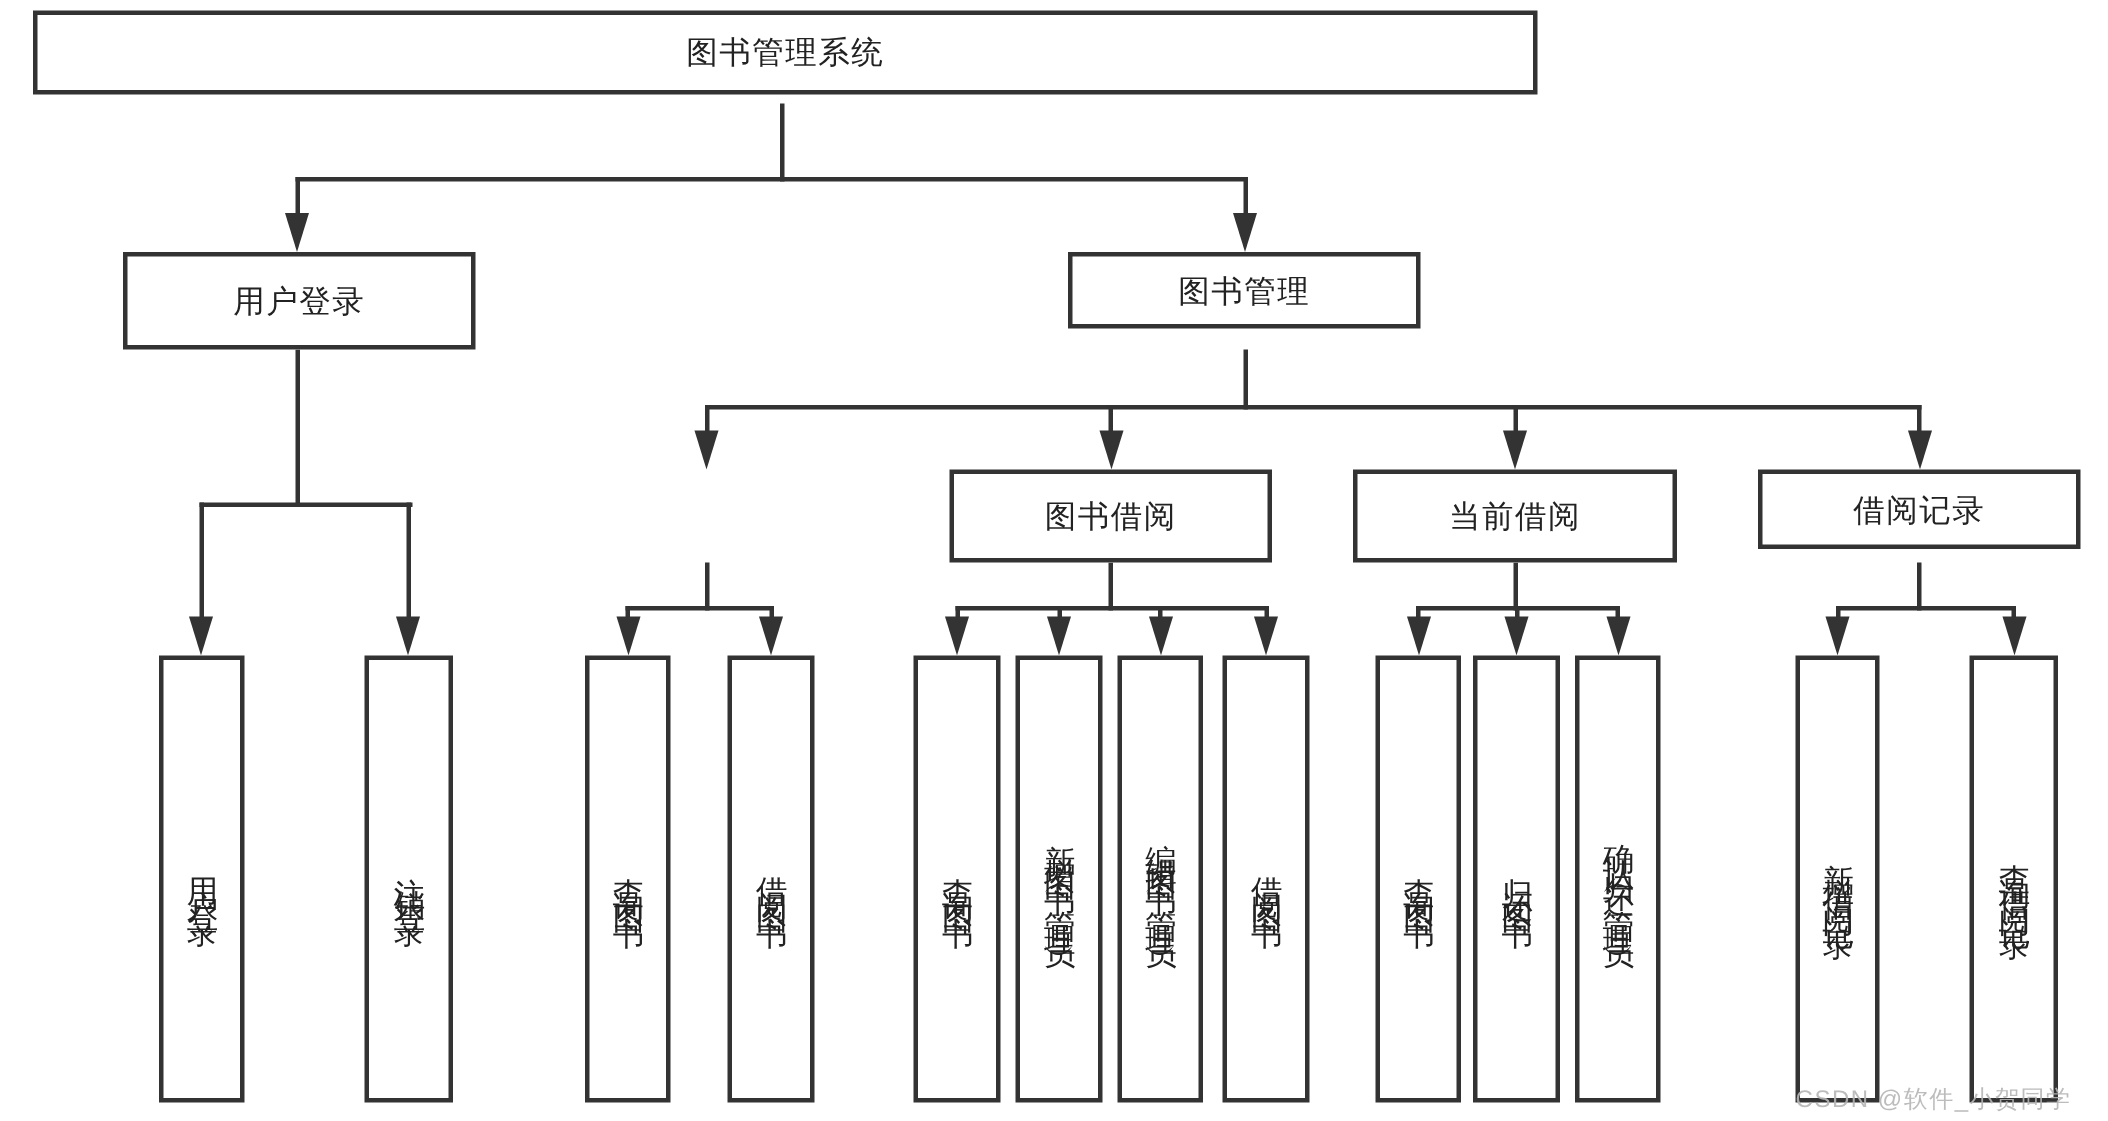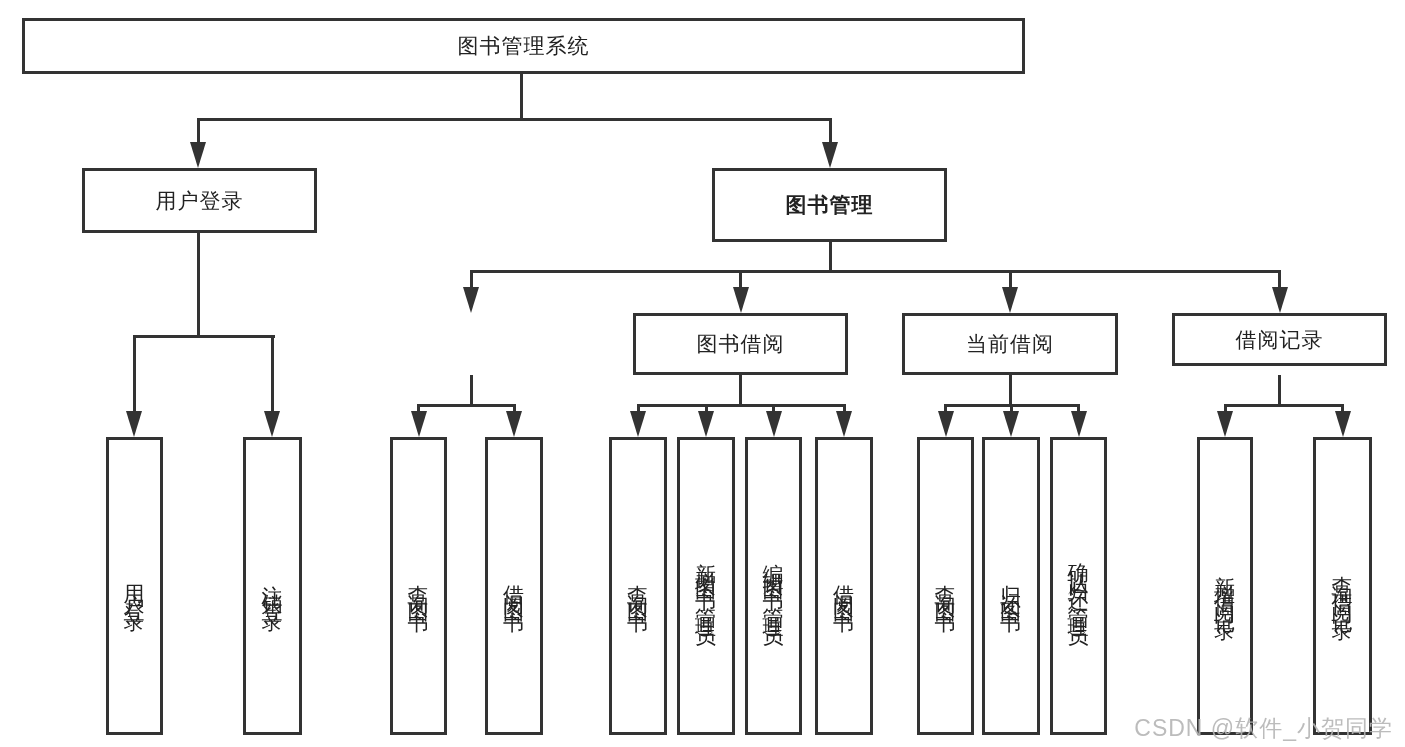--- a/index.html
+++ b/index.html
@@ -61,45 +61,45 @@
     position: absolute;
     width: 0;
     height: 0;
     border-left: 8px solid transparent;
     border-right: 8px solid transparent;
     border-top: 26px solid var(--line-color);
     z-index: 1;
   }
   .watermark {
     position: absolute;
-    right: 12px;
+    right: 24px;
     bottom: 3px;
-    font-size: 23px;
+    font-size: 16px;
     color: var(--watermark-color);
     letter-spacing: 1px;
     z-index: 5;
     opacity: 0.9;
   }
 </style>
 </head>
 <body>
 
 <div class="canvas">
 
-  <div class="node" style="left:22px; top:18px; width:1003px; height:56px;">图书管理系统</div>
+  <div class="node" style="left:22px; top:7px; width:1003px; height:56px;">图书管理系统</div>
 
   <div class="vline" style="left:520px; top:69px; height:52px;"></div>
   <div class="hline" style="left:196.5px; top:118px; width:635px;"></div>
   <div class="vline" style="left:196.5px; top:118px; height:30px;"></div>
   <div class="arrow" style="left:190px; top:142px;"></div>
   <div class="vline" style="left:828.5px; top:118px; height:30px;"></div>
   <div class="arrow" style="left:822px; top:142px;"></div>
 
   <div class="node" style="left:82px; top:168px; width:235px; height:65px;">用户登录</div>
-  <div class="node" style="left:712px; top:168px; width:235px; height:74px;font-weight:bold;">图书管理</div>
+  <div class="node" style="left:712px; top:168px; width:235px; height:51px;">图书管理</div>
 
   <div class="vline" style="left:196.5px; top:233px; height:105px;"></div>
   <div class="hline" style="left:132.5px; top:335px; width:142px;"></div>
   <div class="vline" style="left:132.5px; top:335px; height:80px;"></div>
   <div class="arrow" style="left:126px; top:411px;"></div>
   <div class="vline" style="left:270.5px; top:335px; height:80px;"></div>
   <div class="arrow" style="left:264px; top:411px;"></div>
 
   <div class="vline" style="left:828.5px; top:233px; height:40px;"></div>
   <div class="hline" style="left:469.5px; top:270px; width:811px;"></div>

